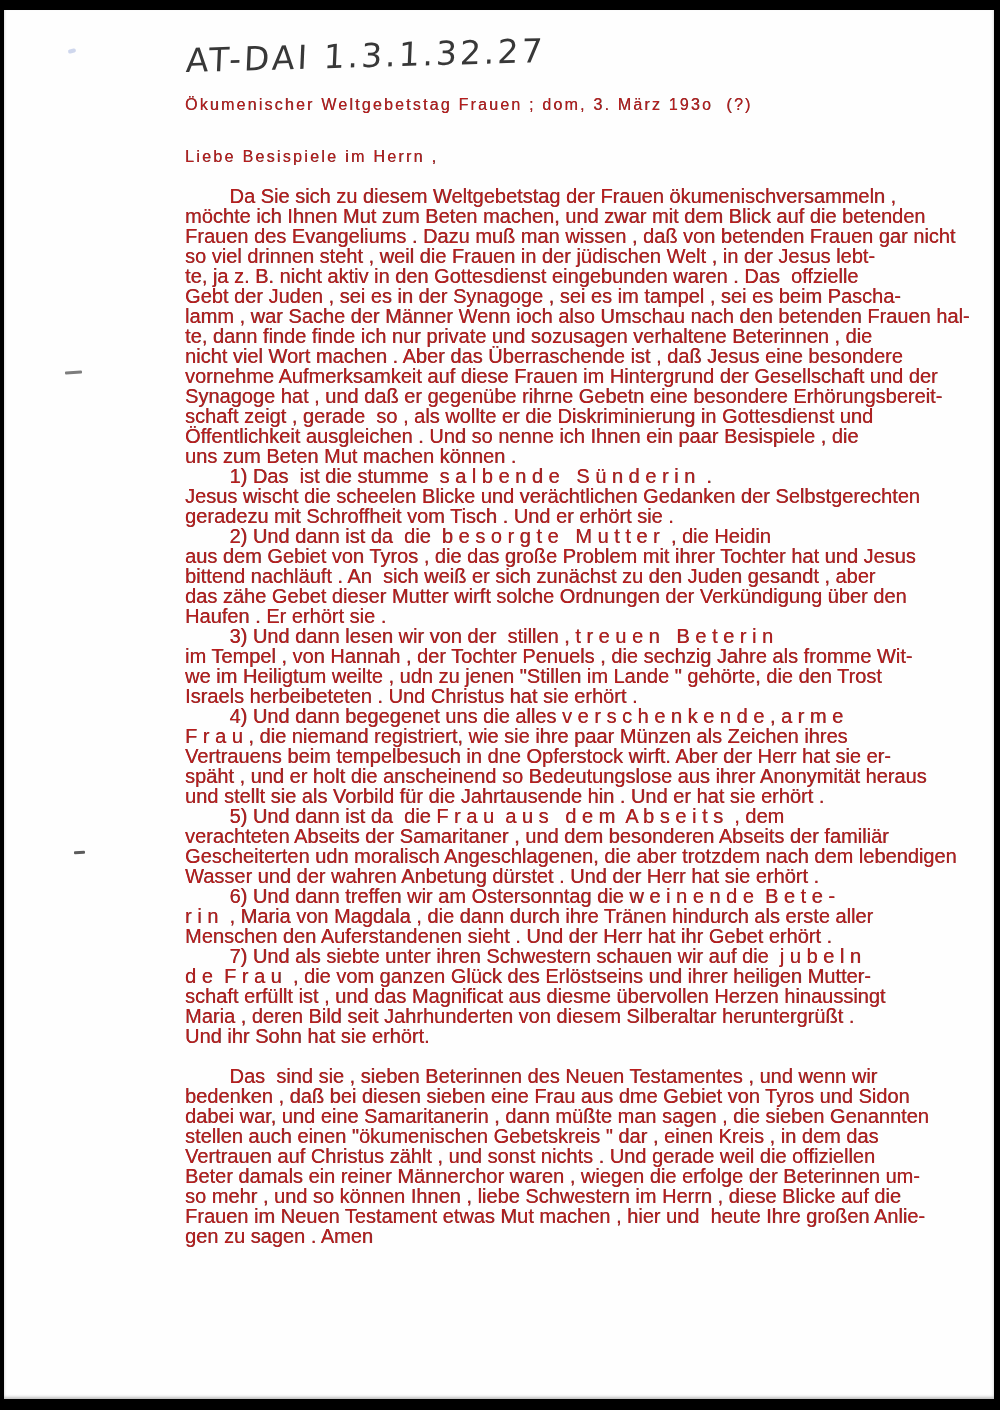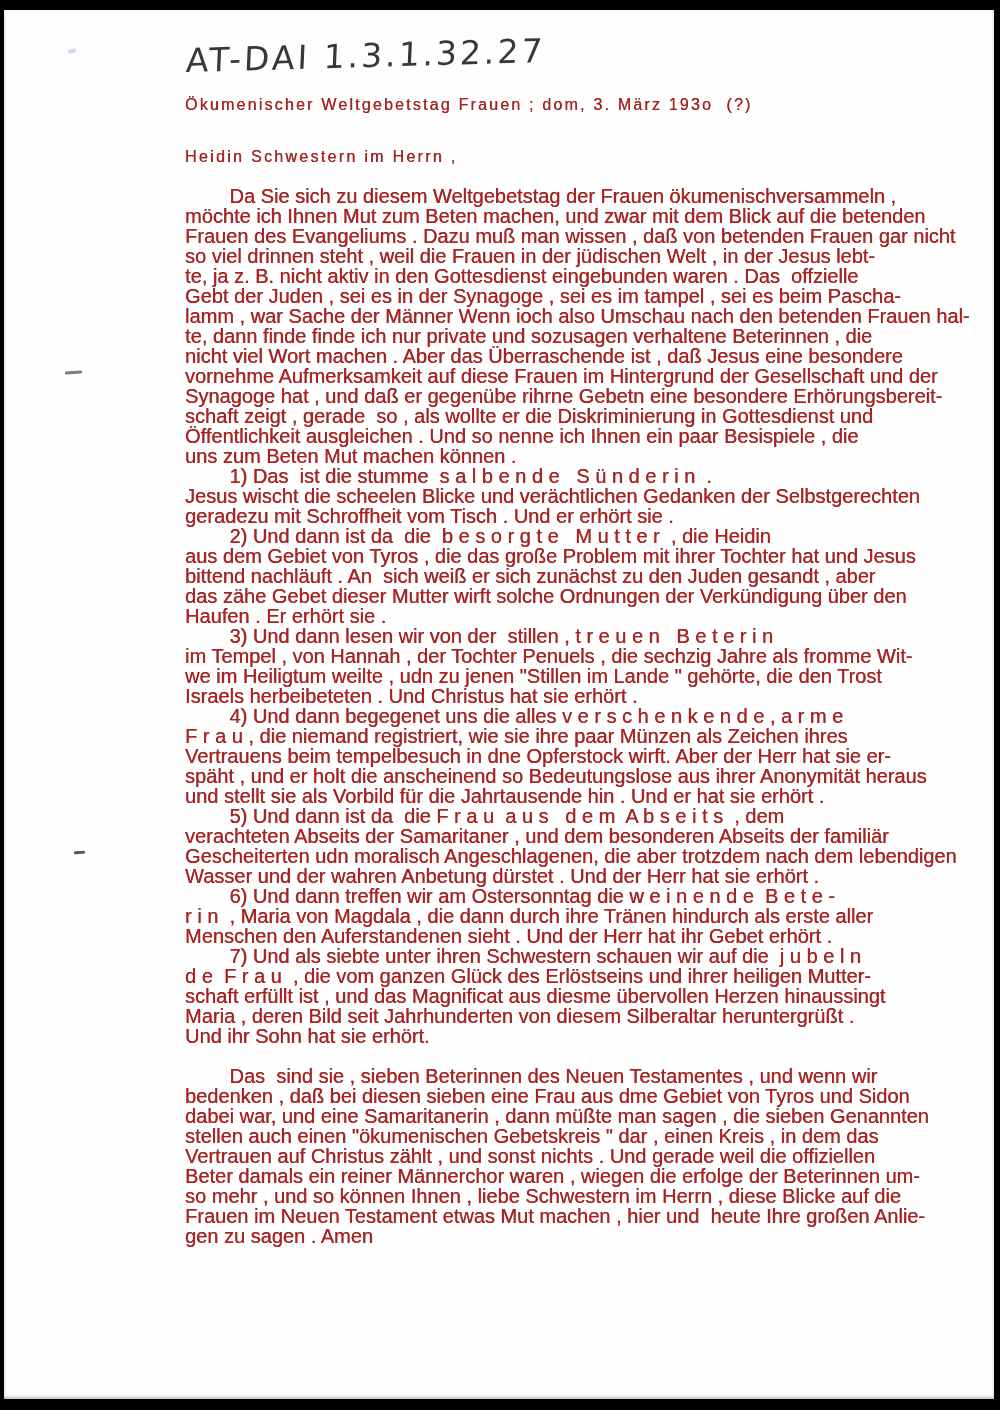--- a/index.html
+++ b/index.html
@@ -89,20 +89,20 @@
 <body>
 
 <div class="page">
 
   <div class="blue-speck"></div>
 
   <div class="annotation">AT-DAI 1.3.1.32.27</div>
 
   <div class="typed title">Ökumenischer Weltgebetstag Frauen ; dom, 3. März 193o  (?)</div>
 
-  <div class="typed salutation">Heidin Schwestern im Herrn ,</div>
+  <div class="typed salutation">Liebe Besispiele im Herrn ,</div>
 
   <div class="typed body-text"><div class="line">        Da Sie sich zu diesem Weltgebetstag der Frauen ökumenischversammeln ,</div><div class="line">möchte ich Ihnen Mut zum Beten machen, und zwar mit dem Blick auf die betenden</div><div class="line">Frauen des Evangeliums . Dazu muß man wissen , daß von betenden Frauen gar nicht</div><div class="line">so viel drinnen steht , weil die Frauen in der jüdischen Welt , in der Jesus lebt-</div><div class="line">te, ja z. B. nicht aktiv in den Gottesdienst eingebunden waren . Das  offzielle</div><div class="line">Gebt der Juden , sei es in der Synagoge , sei es im tampel , sei es beim Pascha-</div><div class="line">lamm , war Sache der Männer Wenn ioch also Umschau nach den betenden Frauen hal-</div><div class="line">te, dann finde finde ich nur private und sozusagen verhaltene Beterinnen , die</div><div class="line">nicht viel Wort machen . Aber das Überraschende ist , daß Jesus eine besondere</div><div class="line">vornehme Aufmerksamkeit auf diese Frauen im Hintergrund der Gesellschaft und der</div><div class="line">Synagoge hat , und daß er gegenübe rihrne Gebetn eine besondere Erhörungsbereit-</div><div class="line">schaft zeigt , gerade  so , als wollte er die Diskriminierung in Gottesdienst und</div><div class="line">Öffentlichkeit ausgleichen . Und so nenne ich Ihnen ein paar Besispiele , die</div><div class="line">uns zum Beten Mut machen können .</div><div class="line">        1) Das  ist die stumme  s a l b e n d e   S ü n d e r i n  .</div><div class="line">Jesus wischt die scheelen Blicke und verächtlichen Gedanken der Selbstgerechten</div><div class="line">geradezu mit Schroffheit vom Tisch . Und er erhört sie .</div><div class="line">        2) Und dann ist da  die  b e s o r g t e   M u t t e r  , die Heidin</div><div class="line">aus dem Gebiet von Tyros , die das große Problem mit ihrer Tochter hat und Jesus</div><div class="line">bittend nachläuft . An  sich weiß er sich zunächst zu den Juden gesandt , aber</div><div class="line">das zähe Gebet dieser Mutter wirft solche Ordnungen der Verkündigung über den</div><div class="line">Haufen . Er erhört sie .</div><div class="line">        3) Und dann lesen wir von der  stillen , t r e u e n   B e t e r i n</div><div class="line">im Tempel , von Hannah , der Tochter Penuels , die sechzig Jahre als fromme Wit-</div><div class="line">we im Heiligtum weilte , udn zu jenen "Stillen im Lande " gehörte, die den Trost</div><div class="line">Israels herbeibeteten . Und Christus hat sie erhört .</div><div class="line">        4) Und dann begegenet uns die alles v e r s c h e n k e n d e , a r m e</div><div class="line">F r a u , die niemand registriert, wie sie ihre paar Münzen als Zeichen ihres</div><div class="line">Vertrauens beim tempelbesuch in dne Opferstock wirft. Aber der Herr hat sie er-</div><div class="line">späht , und er holt die anscheinend so Bedeutungslose aus ihrer Anonymität heraus</div><div class="line">und stellt sie als Vorbild für die Jahrtausende hin . Und er hat sie erhört .</div><div class="line">        5) Und dann ist da  die F r a u  a u s   d e m  A b s e i t s  , dem</div><div class="line">verachteten Abseits der Samaritaner , und dem besonderen Abseits der familiär</div><div class="line">Gescheiterten udn moralisch Angeschlagenen, die aber trotzdem nach dem lebendigen</div><div class="line">Wasser und der wahren Anbetung dürstet . Und der Herr hat sie erhört .</div><div class="line">        6) Und dann treffen wir am Ostersonntag die w e i n e n d e  B e t e -</div><div class="line">r i n  , Maria von Magdala , die dann durch ihre Tränen hindurch als erste aller</div><div class="line">Menschen den Auferstandenen sieht . Und der Herr hat ihr Gebet erhört .</div><div class="line">        7) Und als siebte unter ihren Schwestern schauen wir auf die  j u b e l n</div><div class="line">d e  F r a u  , die vom ganzen Glück des Erlöstseins und ihrer heiligen Mutter-</div><div class="line">schaft erfüllt ist , und das Magnificat aus diesme übervollen Herzen hinaussingt</div><div class="line">Maria , deren Bild seit Jahrhunderten von diesem Silberaltar heruntergrüßt .</div><div class="line">Und ihr Sohn hat sie erhört.</div><div class="line"> </div><div class="line">        Das  sind sie , sieben Beterinnen des Neuen Testamentes , und wenn wir</div><div class="line">bedenken , daß bei diesen sieben eine Frau aus dme Gebiet von Tyros und Sidon</div><div class="line">dabei war, und eine Samaritanerin , dann müßte man sagen , die sieben Genannten</div><div class="line">stellen auch einen "ökumenischen Gebetskreis " dar , einen Kreis , in dem das</div><div class="line">Vertrauen auf Christus zählt , und sonst nichts . Und gerade weil die offiziellen</div><div class="line">Beter damals ein reiner Männerchor waren , wiegen die erfolge der Beterinnen um-</div><div class="line">so mehr , und so können Ihnen , liebe Schwestern im Herrn , diese Blicke auf die</div><div class="line">Frauen im Neuen Testament etwas Mut machen , hier und  heute Ihre großen Anlie-</div><div class="line">gen zu sagen . Amen</div></div>
 
   <div class="margin-mark-1"></div>
   <div class="margin-mark-2"></div>
 
 </div>
 
 </body></html>

